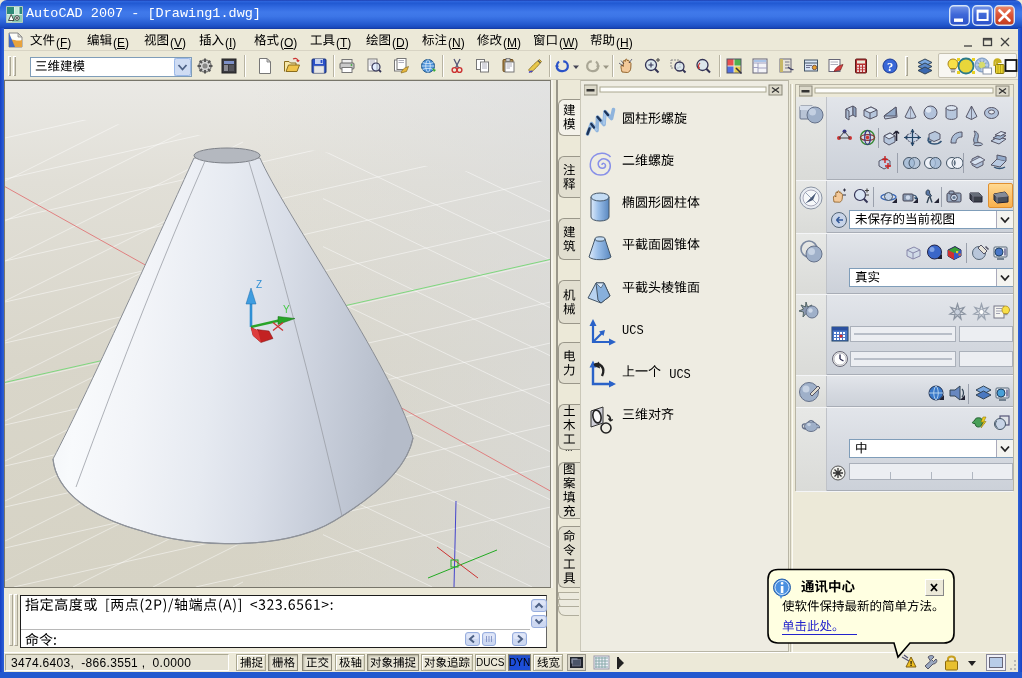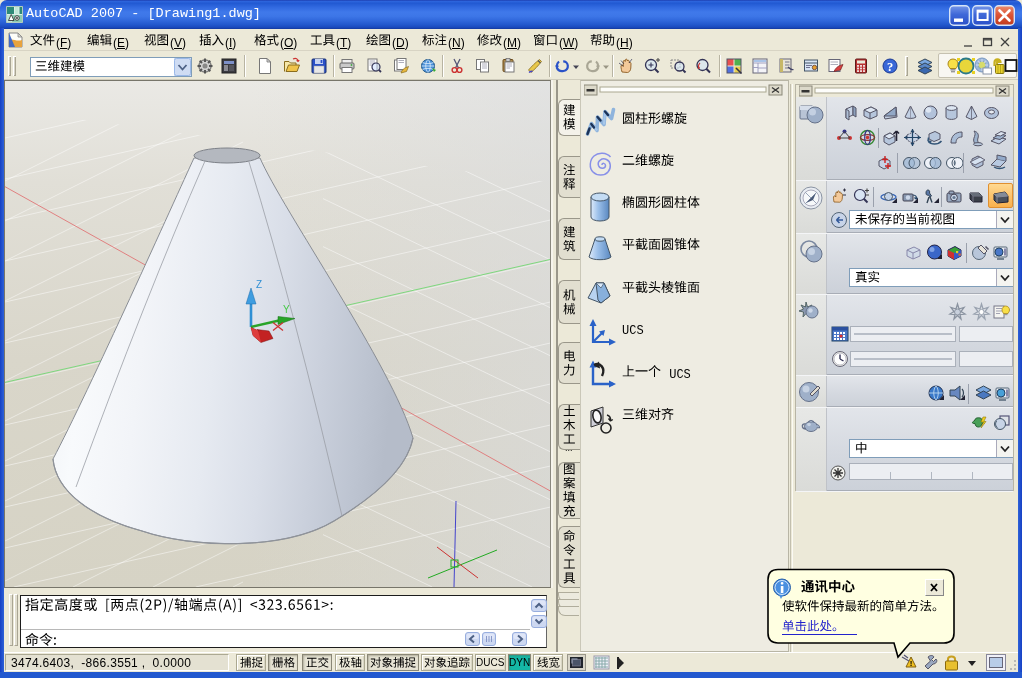--- a/index.html
+++ b/index.html
@@ -487,21 +487,21 @@
     <div class="abs lh0" style="left:2px;top:2px"><svg width="47" height="13" viewBox="0 0 47 13">
         <path d="M5.8 5.1C6.3 5.9 6.8 7 7 7.7L7.8 7.3C7.6 6.7 7 5.6 6.5 4.8ZM1 4.5C1.7 5.1 2.5 5.8 3.2 6.6C2.5 8.1 1.6 9.2 0.5 9.9C0.7 10 1 10.3 1.1 10.6C2.2 9.8 3.1 8.7 3.8 7.3C4.3 8 4.7 8.6 5 9.1L5.7 8.5C5.4 7.9 4.8 7.2 4.2 6.4C4.7 5.1 5.1 3.5 5.3 1.7L4.7 1.5L4.6 1.5L0.8 1.5L0.8 2.4L4.3 2.4C4.2 3.6 3.9 4.7 3.5 5.7C2.9 5.1 2.3 4.5 1.7 3.9ZM8.8 0L8.8 2.8L5.5 2.8L5.5 3.6L8.8 3.6L8.8 9.4C8.8 9.6 8.7 9.7 8.5 9.7C8.3 9.7 7.7 9.7 7 9.7C7.1 9.9 7.2 10.3 7.2 10.6C8.2 10.6 8.8 10.5 9.2 10.4C9.5 10.2 9.6 10 9.6 9.4L9.6 3.6L11 3.6L11 2.8L9.6 2.8L9.6 0ZM15.4 -0C14.8 0.9 13.6 2 12.1 2.9C12.3 3 12.5 3.3 12.7 3.5C12.9 3.3 13.1 3.2 13.3 3L13.3 4.9L15.3 4.9C14.4 5.5 13.4 5.8 12.2 6.1C12.4 6.3 12.6 6.6 12.7 6.7C13.8 6.4 14.9 6 15.8 5.4C16.1 5.6 16.3 5.8 16.6 6C15.6 6.7 13.9 7.3 12.6 7.6C12.8 7.8 13 8.1 13.1 8.2C14.4 7.9 16 7.2 17 6.4C17.2 6.6 17.4 6.9 17.5 7.1C16.3 8 14.2 8.9 12.5 9.3C12.6 9.5 12.9 9.8 13 10C14.6 9.5 16.5 8.6 17.8 7.7C18.1 8.5 17.9 9.2 17.5 9.5C17.2 9.7 17 9.7 16.7 9.7C16.4 9.7 16 9.7 15.6 9.6C15.7 9.9 15.8 10.2 15.8 10.4C16.2 10.5 16.5 10.5 16.8 10.5C17.3 10.5 17.6 10.4 18 10.1C18.8 9.6 19 8.5 18.5 7.2L19.1 6.9C19.6 8 20.5 9.3 21.9 10C22 9.8 22.3 9.4 22.5 9.2C21.2 8.7 20.3 7.6 19.8 6.6C20.3 6.3 20.9 5.9 21.4 5.6L20.7 5.1C20.1 5.6 19 6.2 18.1 6.7C17.8 6.1 17.2 5.5 16.4 5L16.4 4.9L21.3 4.9L21.3 2.3L18.2 2.3C18.5 2 18.9 1.5 19.1 1.1L18.5 0.7L18.4 0.8L15.8 0.8C16 0.6 16.2 0.3 16.3 0.1ZM15.2 1.5L17.9 1.5C17.7 1.8 17.4 2.1 17.2 2.3L14.3 2.3C14.6 2.1 14.9 1.8 15.2 1.5ZM14.2 3L17.2 3C16.9 3.5 16.6 3.9 16.2 4.3L14.2 4.3ZM18 3L20.4 3L20.4 4.3L17.2 4.3C17.5 3.9 17.8 3.5 18 3ZM31.4 0.7C32 1 32.8 1.4 33.2 1.7L30.9 1.7L30.9 0L30.1 0L30.1 1.7L27.3 1.7L27.3 2.5L30.1 2.5L30.1 3.6L27.6 3.6L27.6 10.6L28.4 10.6L28.4 8.2L30.1 8.2L30.1 10.5L30.9 10.5L30.9 8.2L32.8 8.2L32.8 9.7C32.8 9.8 32.8 9.9 32.7 9.9C32.5 9.9 32.1 9.9 31.6 9.9C31.7 10.1 31.8 10.4 31.8 10.6C32.5 10.6 33 10.6 33.3 10.5C33.6 10.3 33.7 10.1 33.7 9.7L33.7 3.6L30.9 3.6L30.9 2.5L33.9 2.5L33.9 1.7L33.3 1.7L33.7 1.1C33.3 0.9 32.4 0.4 31.8 0.1ZM32.8 4.4L32.8 5.5L30.9 5.5L30.9 4.4ZM30.1 4.4L30.1 5.5L28.4 5.5L28.4 4.4ZM28.4 6.3L30.1 6.3L30.1 7.5L28.4 7.5ZM32.8 6.3L32.8 7.5L30.9 7.5L30.9 6.3ZM25.1 0L25.1 2.3L23.5 2.3L23.5 3.1L25.1 3.1L25.1 5.6C24.4 5.8 23.8 6 23.3 6.1L23.5 7L25.1 6.5L25.1 9.6C25.1 9.8 25 9.8 24.9 9.8C24.7 9.8 24.2 9.8 23.7 9.8C23.8 10 23.9 10.4 24 10.6C24.7 10.6 25.2 10.6 25.5 10.4C25.8 10.3 25.9 10.1 25.9 9.6L25.9 6.2L27.3 5.8L27.2 5L25.9 5.4L25.9 3.1L27.2 3.1L27.2 2.3L25.9 2.3L25.9 0ZM40.1 1.3L43.9 1.3L43.9 3.6L40.1 3.6ZM36.4 0L36.4 2.3L35 2.3L35 3.1L36.4 3.1L36.4 5.7L34.8 6.1L35 7L36.4 6.5L36.4 9.5C36.4 9.7 36.3 9.8 36.2 9.8C36.1 9.8 35.6 9.8 35.1 9.7C35.2 10 35.3 10.3 35.4 10.6C36.1 10.6 36.5 10.5 36.8 10.4C37.1 10.3 37.2 10 37.2 9.5L37.2 6.3L38.6 5.8L38.5 5L37.2 5.4L37.2 3.1L38.6 3.1L38.6 2.3L37.2 2.3L37.2 0ZM39.3 0.6L39.3 4.3L41.6 4.3L41.6 9.3C41 9 40.4 8.4 40.1 7.4C40.2 6.9 40.3 6.3 40.3 5.6L39.5 5.6C39.4 7.6 38.9 9.1 37.8 10C38 10.2 38.3 10.4 38.4 10.6C39.1 10 39.5 9.3 39.8 8.3C40.6 10 41.8 10.4 43.5 10.4L45.4 10.4C45.4 10.2 45.6 9.8 45.7 9.6C45.3 9.6 43.8 9.6 43.5 9.6C43.2 9.6 42.8 9.6 42.4 9.6L42.4 6.9L45.1 6.9L45.1 6.1L42.4 6.1L42.4 4.3L44.8 4.3L44.8 0.6Z" fill="#000"></path>
       </svg></div>
   </div>
 <div class="abs" style="left:421px;top:654px;width:52px;height:17px;border:1px solid #aba890;background:#ece9d8;box-shadow:inset 1px 1px 0 #fff,inset -1px -1px 0 #d8d5c5">
     <div class="abs lh0" style="left:2px;top:2px"><svg width="47" height="13" viewBox="0 0 47 13">
         <path d="M5.8 5.1C6.3 5.9 6.8 7 7 7.7L7.8 7.3C7.6 6.7 7 5.6 6.5 4.8ZM1 4.5C1.7 5.1 2.5 5.8 3.2 6.6C2.5 8.1 1.6 9.2 0.5 9.9C0.7 10 1 10.3 1.1 10.6C2.2 9.8 3.1 8.7 3.8 7.3C4.3 8 4.7 8.6 5 9.1L5.7 8.5C5.4 7.9 4.8 7.2 4.2 6.4C4.7 5.1 5.1 3.5 5.3 1.7L4.7 1.5L4.6 1.5L0.8 1.5L0.8 2.4L4.3 2.4C4.2 3.6 3.9 4.7 3.5 5.7C2.9 5.1 2.3 4.5 1.7 3.9ZM8.8 0L8.8 2.8L5.5 2.8L5.5 3.6L8.8 3.6L8.8 9.4C8.8 9.6 8.7 9.7 8.5 9.7C8.3 9.7 7.7 9.7 7 9.7C7.1 9.9 7.2 10.3 7.2 10.6C8.2 10.6 8.8 10.5 9.2 10.4C9.5 10.2 9.6 10 9.6 9.4L9.6 3.6L11 3.6L11 2.8L9.6 2.8L9.6 0ZM15.4 -0C14.8 0.9 13.6 2 12.1 2.9C12.3 3 12.5 3.3 12.7 3.5C12.9 3.3 13.1 3.2 13.3 3L13.3 4.9L15.3 4.9C14.4 5.5 13.4 5.8 12.2 6.1C12.4 6.3 12.6 6.6 12.7 6.7C13.8 6.4 14.9 6 15.8 5.4C16.1 5.6 16.3 5.8 16.6 6C15.6 6.7 13.9 7.3 12.6 7.6C12.8 7.8 13 8.1 13.1 8.2C14.4 7.9 16 7.2 17 6.4C17.2 6.6 17.4 6.9 17.5 7.1C16.3 8 14.2 8.9 12.5 9.3C12.6 9.5 12.9 9.8 13 10C14.6 9.5 16.5 8.6 17.8 7.7C18.1 8.5 17.9 9.2 17.5 9.5C17.2 9.7 17 9.7 16.7 9.7C16.4 9.7 16 9.7 15.6 9.6C15.7 9.9 15.8 10.2 15.8 10.4C16.2 10.5 16.5 10.5 16.8 10.5C17.3 10.5 17.6 10.4 18 10.1C18.8 9.6 19 8.5 18.5 7.2L19.1 6.9C19.6 8 20.5 9.3 21.9 10C22 9.8 22.3 9.4 22.5 9.2C21.2 8.7 20.3 7.6 19.8 6.6C20.3 6.3 20.9 5.9 21.4 5.6L20.7 5.1C20.1 5.6 19 6.2 18.1 6.7C17.8 6.1 17.2 5.5 16.4 5L16.4 4.9L21.3 4.9L21.3 2.3L18.2 2.3C18.5 2 18.9 1.5 19.1 1.1L18.5 0.7L18.4 0.8L15.8 0.8C16 0.6 16.2 0.3 16.3 0.1ZM15.2 1.5L17.9 1.5C17.7 1.8 17.4 2.1 17.2 2.3L14.3 2.3C14.6 2.1 14.9 1.8 15.2 1.5ZM14.2 3L17.2 3C16.9 3.5 16.6 3.9 16.2 4.3L14.2 4.3ZM18 3L20.4 3L20.4 4.3L17.2 4.3C17.5 3.9 17.8 3.5 18 3ZM23.9 0.8C24.5 1.4 25.2 2.2 25.6 2.6L26.2 2.1C25.9 1.6 25.1 0.9 24.5 0.4ZM27.5 1.2L27.5 8.7L28.3 8.6L33.3 8.6L33.3 5.3L28.3 5.3L28.3 4.2L32.9 4.2L32.9 1.2L30.3 1.2C30.4 0.9 30.6 0.5 30.7 0.1L29.8 -0.1C29.7 0.3 29.5 0.8 29.4 1.2ZM28.3 1.9L32 1.9L32 3.5L28.3 3.5ZM28.3 6.1L32.4 6.1L32.4 7.9L28.3 7.9ZM26 4L23.5 4L23.5 4.8L25.2 4.8L25.2 8.6C24.7 8.8 24.1 9.2 23.5 9.7L24.1 10.5C24.7 9.8 25.2 9.3 25.6 9.3C25.8 9.3 26.2 9.6 26.6 9.8C27.3 10.3 28.3 10.4 29.7 10.4C30.9 10.4 32.9 10.3 33.9 10.2C33.9 10 34.1 9.6 34.2 9.4C32.9 9.5 31 9.6 29.7 9.6C28.4 9.6 27.5 9.5 26.8 9.1C26.4 8.9 26.2 8.8 26 8.6ZM40.3 3.5L40.3 4.2L44.4 4.2L44.4 3.5ZM40.3 7.1C40 7.9 39.3 8.8 38.8 9.4C38.9 9.5 39.3 9.8 39.4 9.9C40 9.2 40.7 8.2 41.1 7.3ZM43.5 7.4C44 8.2 44.6 9.2 44.9 9.8L45.6 9.5C45.4 8.8 44.7 7.8 44.2 7.1ZM36.2 1.2L38 1.2L38 3.3L36.2 3.3ZM39.3 5.6L39.3 6.3L42 6.3L42 9.6C42 9.8 41.9 9.8 41.8 9.8C41.6 9.8 41.2 9.8 40.6 9.8C40.7 10 40.9 10.3 40.9 10.5C41.6 10.5 42.1 10.5 42.4 10.4C42.7 10.3 42.8 10.1 42.8 9.6L42.8 6.3L45.5 6.3L45.5 5.6ZM41.4 0.2C41.6 0.6 41.8 1 42 1.4L39.4 1.4L39.4 3.4L40.1 3.4L40.1 2.2L44.5 2.2L44.5 3.4L45.3 3.4L45.3 1.4L42.9 1.4C42.7 1 42.5 0.4 42.2 -0ZM34.9 9.2L35.1 10C36.2 9.7 37.7 9.2 39.1 8.8L39 8.1L37.7 8.4L37.7 6.4L39 6.4L39 5.6L37.7 5.6L37.7 4L38.8 4L38.8 0.5L35.4 0.5L35.4 4L37 4L37 8.6L36.2 8.8L36.2 5.1L35.5 5.1L35.5 9Z" fill="#000"></path>
       </svg></div>
   </div>
 <div class="abs" style="left:475px;top:654px;width:31px;height:17px;border:1px solid #aba890;background:#ece9d8;box-shadow:inset 1px 1px 0 #fff,inset -1px -1px 0 #d8d5c5;text-align:left;color:#000;font-size:10px;font-family:'Liberation Sans';line-height:15px">DUCS</div>
-<div class="abs" style="left:508px;top:654px;width:23px;height:17px;border:1px solid #8a8776;background:#14b8a6;box-shadow:inset 1px 1px 2px rgba(100,95,75,0.4);text-align:center;color:#000;font-size:10px;font-family:'Liberation Sans';line-height:15px">DYN</div>
+<div class="abs" style="left:508px;top:654px;width:23px;height:17px;border:1px solid #8a8776;background:#1d4ed8;box-shadow:inset 1px 1px 2px rgba(100,95,75,0.4);text-align:center;color:#000;font-size:10px;font-family:'Liberation Sans';line-height:15px">DYN</div>
 <div class="abs" style="left:533px;top:654px;width:30px;height:17px;border:1px solid #aba890;background:#ece9d8;box-shadow:inset 1px 1px 0 #fff,inset -1px -1px 0 #d8d5c5">
     <div class="abs lh0" style="left:3px;top:2px"><svg width="24" height="13" viewBox="0 0 24 13">
         <path d="M0.6 9L0.8 9.9C1.9 9.5 3.2 9.1 4.6 8.7L4.5 8C3 8.4 1.6 8.8 0.6 9ZM8.1 0.7C8.7 1 9.4 1.4 9.8 1.7L10.3 1.2C9.9 0.9 9.2 0.5 8.6 0.2ZM0.8 4.8C1 4.7 1.3 4.6 2.7 4.5C2.2 5.2 1.7 5.8 1.5 6C1.1 6.4 0.9 6.7 0.6 6.8C0.7 7 0.9 7.4 0.9 7.6C1.1 7.4 1.5 7.3 4.4 6.7C4.4 6.6 4.4 6.2 4.4 6L2.1 6.4C3 5.4 3.9 4.1 4.6 2.9L3.9 2.4C3.7 2.8 3.4 3.3 3.2 3.7L1.7 3.8C2.4 2.9 3.1 1.6 3.6 0.4L2.7 0C2.3 1.4 1.4 2.9 1.2 3.3C0.9 3.7 0.7 3.9 0.5 4C0.6 4.2 0.8 4.6 0.8 4.8ZM10.2 5.6C9.7 6.4 9.1 7 8.4 7.6C8.2 7 8 6.3 7.9 5.4L10.8 4.9L10.7 4.1L7.8 4.7C7.8 4.2 7.7 3.7 7.7 3.2L10.5 2.7L10.4 2L7.6 2.4C7.6 1.6 7.6 0.8 7.6 -0L6.7 -0C6.7 0.8 6.8 1.7 6.8 2.5L5 2.8L5.1 3.5L6.8 3.3C6.9 3.8 6.9 4.3 7 4.8L4.7 5.2L4.9 6L7.1 5.6C7.2 6.6 7.4 7.4 7.7 8.1C6.7 8.8 5.6 9.3 4.4 9.7C4.6 9.9 4.8 10.2 4.9 10.4C6 10 7 9.5 7.9 8.9C8.4 9.9 9 10.5 9.9 10.5C10.6 10.5 10.9 10.2 11.1 8.9C10.9 8.8 10.6 8.6 10.4 8.4C10.4 9.4 10.3 9.7 9.9 9.7C9.4 9.7 9 9.2 8.7 8.4C9.6 7.7 10.3 6.9 10.9 6ZM17.5 7.5L17.5 9.3C17.5 10.2 17.8 10.4 19 10.4C19.3 10.4 20.9 10.4 21.1 10.4C22.2 10.4 22.4 10 22.6 8.3C22.3 8.2 22 8.1 21.8 7.9C21.7 9.5 21.6 9.7 21.1 9.7C20.7 9.7 19.3 9.7 19.1 9.7C18.5 9.7 18.4 9.6 18.4 9.3L18.4 7.5ZM16.6 6L16.6 6.9C16.6 7.9 16.2 9.1 12 10C12.2 10.2 12.5 10.5 12.6 10.8C17 9.7 17.5 8.2 17.5 7L17.5 6ZM13.8 4.9L13.8 8.5L14.7 8.5L14.7 5.6L19.8 5.6L19.8 8.4L20.7 8.4L20.7 4.9ZM16.5 0.1C16.6 0.4 16.8 0.7 16.9 1L12.4 1L12.4 3.1L13.2 3.1L13.2 1.8L21.3 1.8L21.3 3.1L22.1 3.1L22.1 1L18 1C17.8 0.7 17.6 0.2 17.4 -0.1ZM18.4 2.2L18.4 2.9L16.1 2.9L16.1 2.2L15.3 2.2L15.3 2.9L13.5 2.9L13.5 3.6L15.3 3.6L15.3 4.5L16.1 4.5L16.1 3.6L18.4 3.6L18.4 4.5L19.2 4.5L19.2 3.6L21 3.6L21 2.9L19.2 2.9L19.2 2.2Z" fill="#000"></path>
       </svg></div>
   </div>
 <div class="abs lh0" style="left:567px;top:654px"><svg width="19" height="17">
       <rect x="0.5" y="0.5" width="18" height="16" fill="#d8d5c8" stroke="#9a978a"></rect>
       <rect x="3" y="3" width="13" height="11" fill="#20242c"></rect>
       <rect x="4.5" y="4.5" width="6" height="5" fill="#a8b8d0"></rect>
       <rect x="5.5" y="5.5" width="8" height="6.5" fill="#4a5468" stroke="#889" stroke-width="0.6"></rect>

